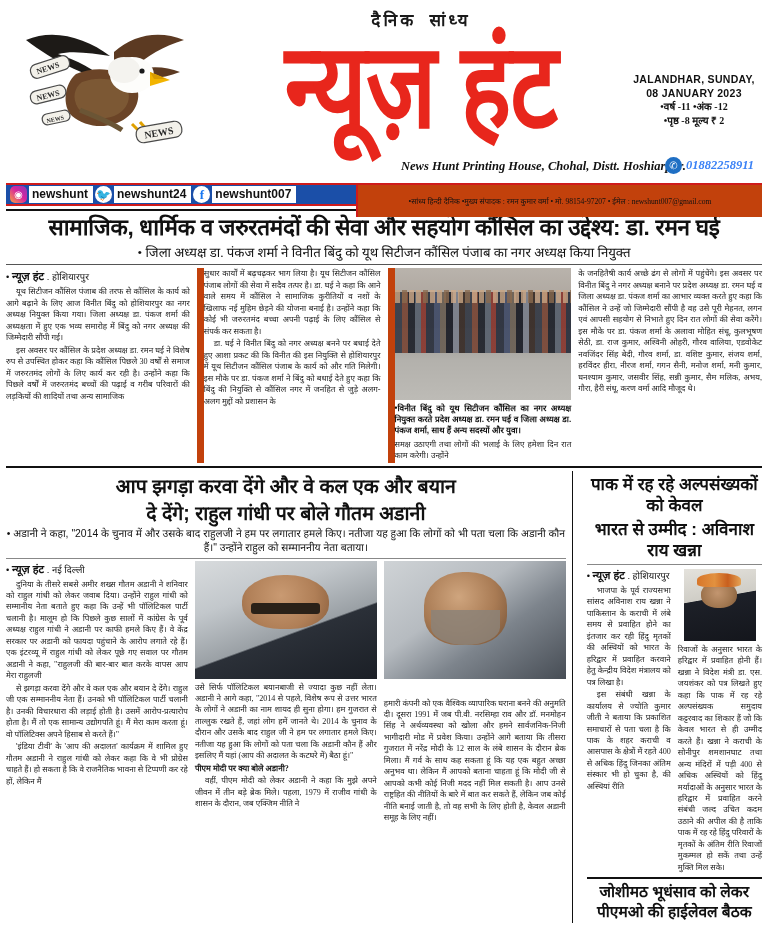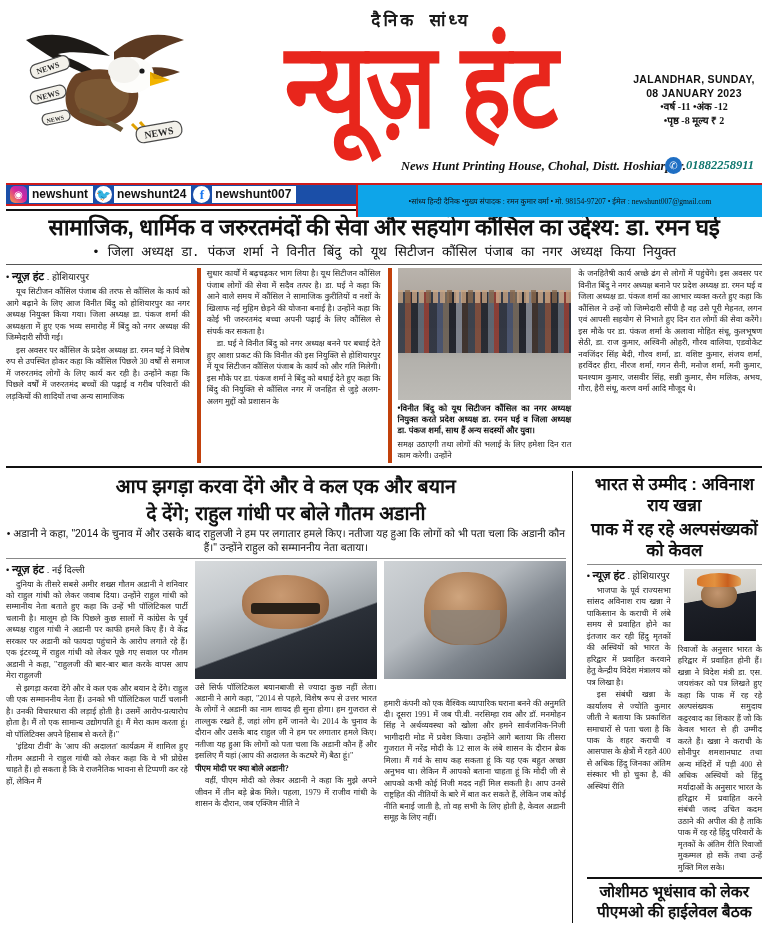--- a/index.html
+++ b/index.html
@@ -105,21 +105,21 @@
     align-items: center;
     justify-content: center;
     color: #fff;
     font-size: 10px;
   }
   .phone-num {
     font-family: "Liberation Serif", serif;
     font-style: italic;
     font-weight: bold;
     font-size: 12.5px;
-    color: #0f766e;
+    color: #3b82f6;
   }
 
   
   .social-bar {
     position: relative;
     height: 23px;
     display: flex;
     align-items: stretch;
     border-top: 2px solid #cf1b1b;
     border-bottom: 2px solid #cf1b1b;
@@ -157,21 +157,21 @@
     background: #fff;
     color: #111;
     font-family: "Liberation Sans", sans-serif;
     font-weight: bold;
     font-size: 12px;
     padding: 2px 5px 2px 3px;
     line-height: 1.1;
   }
   .social-right {
     flex: 1;
-    background: #0ea5e9;
+    background: #c2410c;
     border-left: 2px solid #cf1b1b;
     display: flex;
     align-items: center;
     justify-content: center;
     font-size: 7.6px;
     color: #111;
     letter-spacing: 0;
     white-space: nowrap;
     padding: 16px 2px;
   }
@@ -187,21 +187,21 @@
     font-size: 22.5px;
     font-weight: bold;
     text-align: center;
     color: #111;
     line-height: 1.18;
     letter-spacing: -0.3px;
     margin: 4px 0 3px;
     white-space: nowrap;
   }
   .sub-bullet {
-    font-family: Liberation Mono, monospace;
+    font-family: Liberation Serif, serif;
     font-size: 13.2px;
     text-align: center;
     color: #111;
     line-height: 1.2;
     margin-bottom: 4px;
   }
   h2.sec-head {
     font-family: "Liberation Sans", sans-serif;
     font-size: 19.5px;
     font-weight: bold;
@@ -248,21 +248,21 @@
   .body-txt p { text-indent: 10px; margin-bottom: 1px; }
   .body-txt p.noind { text-indent: 0; }
 
   
   .story-lead {
     display: grid;
     grid-template-columns: 1fr 1fr 1fr 1fr;
     column-gap: 7px;
   }
   .col { position: relative; }
-  .col.vl { border-left: 4px solid #c2410c; padding-left: 6px; }
+  .col.vl { border-left: 7px solid #c2410c; }
 
   
   .photo {
     width: 100%;
     position: relative;
     overflow: hidden;
     background: #c9cdd2;
   }
   .photo.grp { height: 132px; }
   .caption {
@@ -527,22 +527,22 @@
           </div>
           <div class="body-txt" style="margin-top:19px;">
             <p class="noind">हमारी कंपनी को एक वैश्विक व्यापारिक घराना बनने की अनुमति दी। दूसरा 1991 में जब पी.वी. नरसिम्हा राव और डॉ. मनमोहन सिंह ने अर्थव्यवस्था को खोला और हमने सार्वजनिक-निजी भागीदारी मोड में प्रवेश किया। उन्होंने आगे बताया कि तीसरा गुजरात में नरेंद्र मोदी के 12 साल के लंबे शासन के दौरान ब्रेक मिला। मैं गर्व के साथ कह सकता हूं कि यह एक बहुत अच्छा अनुभव था। लेकिन मैं आपको बताना चाहता हूं कि मोदी जी से आपको कभी कोई निजी मदद नहीं मिल सकती है। आप उनसे राष्ट्रहित की नीतियों के बारे में बात कर सकते हैं, लेकिन जब कोई नीति बनाई जाती है, तो वह सभी के लिए होती है, केवल अडानी समूह के लिए नहीं।</p>
           </div>
         </div>
       </div>
     </div>
 
     <div class="sec-right">
 
+      <h2 class="sec-head small">पाक में रह रहे अल्पसंख्यकों को केवल</h2>
       <h2 class="sec-head small">भारत से उम्मीद : अविनाश राय खन्ना</h2>
-      <h2 class="sec-head small">पाक में रह रहे अल्पसंख्यकों को केवल</h2>
       <div class="rule-hair"></div>
 
       <div style="display:grid; grid-template-columns:1fr 1fr; column-gap:7px;">
         <div class="col">
           <div class="byline">
             • <b>न्यूज़ हंट</b> .
             <span>होशियारपुर</span>
           </div>
           <div class="body-txt">
             <p>भाजपा के पूर्व राज्यसभा सांसद अविनाश राय खन्ना ने पाकिस्तान के कराची में लंबे समय से प्रवाहित होने का इंतजार कर रही हिंदु मृतकों की अस्थियों को भारत के हरिद्वार में प्रवाहित करवाने हेतु केन्द्रीय विदेश मंत्रालय को पत्र लिखा है।</p>

